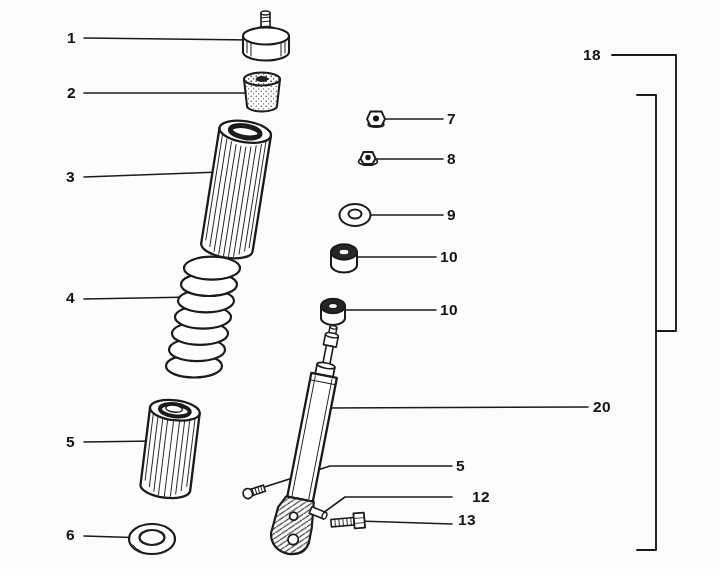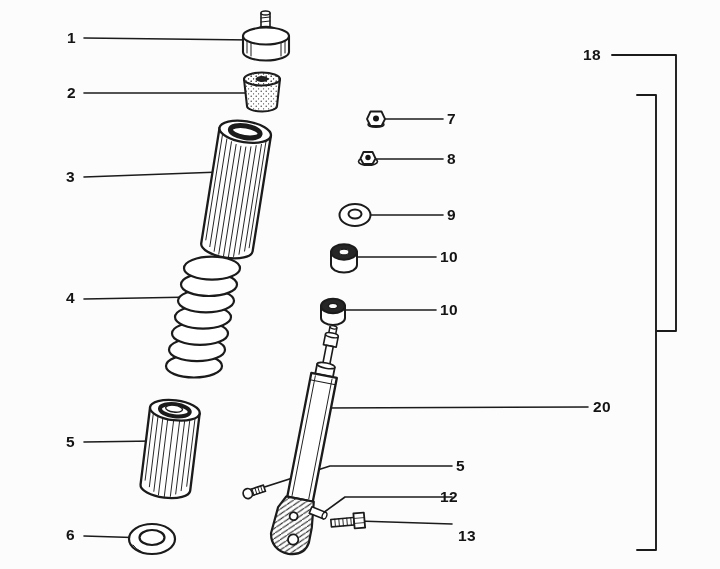--- a/index.html
+++ b/index.html
@@ -206,18 +206,18 @@
   <div class="callout" style="left:66px;top:169px">3</div>
   <div class="callout" style="left:66px;top:290px">4</div>
   <div class="callout" style="left:66px;top:434px">5</div>
   <div class="callout" style="left:66px;top:527px">6</div>
   <div class="callout" style="left:447px;top:111px">7</div>
   <div class="callout" style="left:447px;top:151px">8</div>
   <div class="callout" style="left:447px;top:207px">9</div>
   <div class="callout" style="left:440px;top:249px">10</div>
   <div class="callout" style="left:440px;top:302px">10</div>
   <div class="callout" style="left:456px;top:458px">5</div>
-  <div class="callout" style="left:440px;top:489px">12</div>
-  <div class="callout" style="left:458px;top:528px">13</div>
+  <div class="callout" style="left:472px;top:489px">12</div>
+  <div class="callout" style="left:458px;top:512px">13</div>
   <div class="callout" style="left:583px;top:47px">18</div>
   <div class="callout" style="left:593px;top:399px">20</div>
 
 </div>
 
 </body></html>

